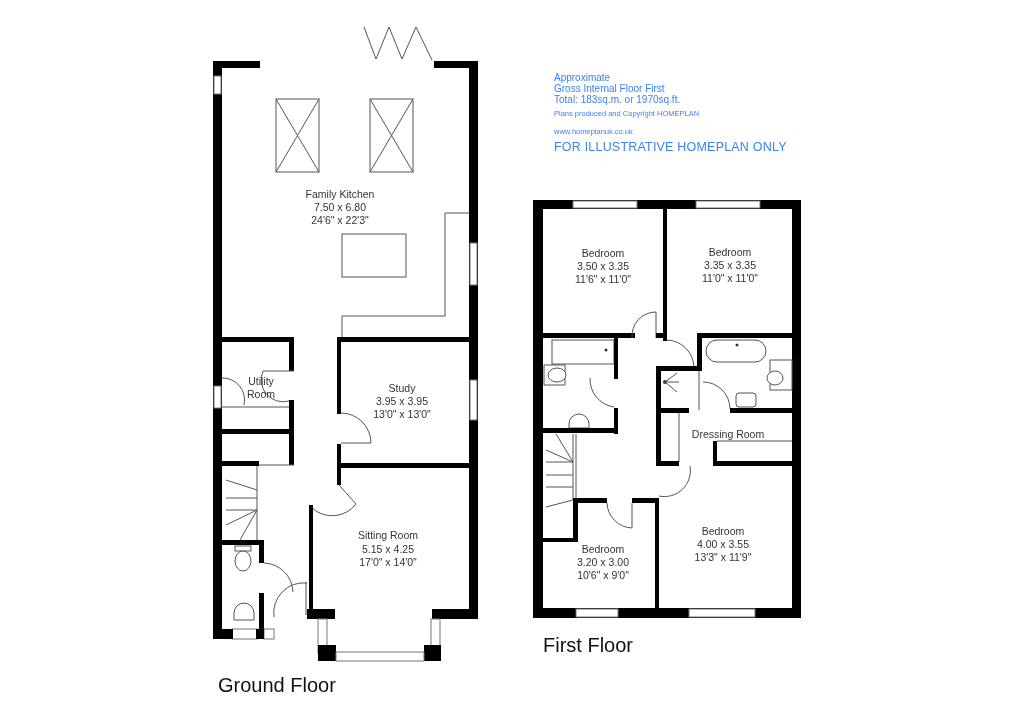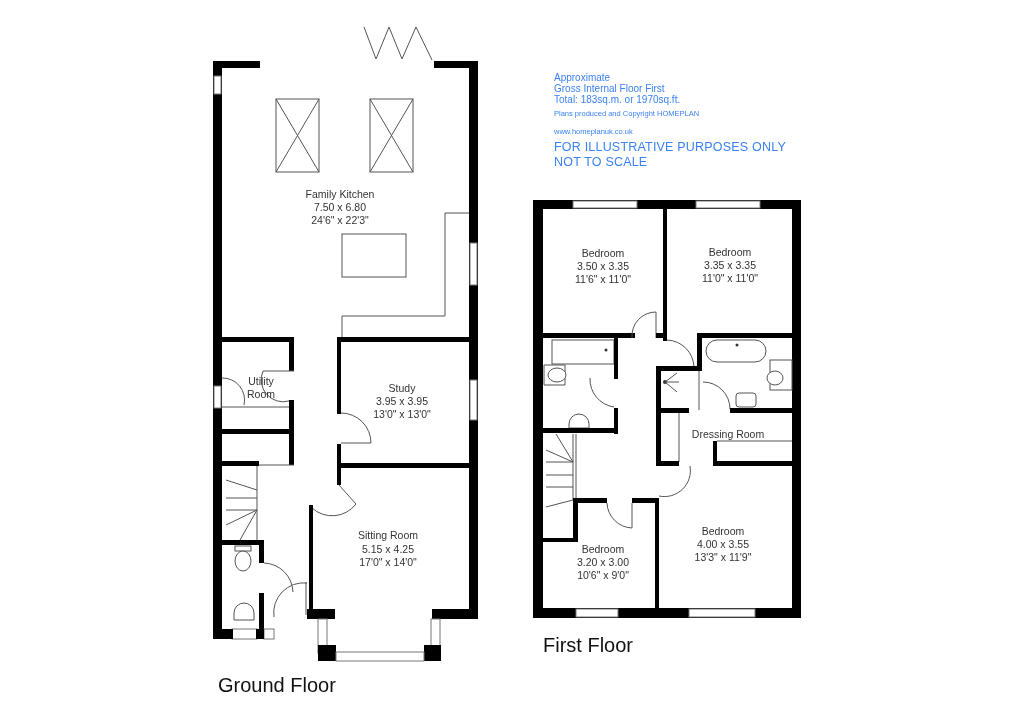--- a/index.html
+++ b/index.html
@@ -219,15 +219,14 @@
     <text class="floor-label" x="543" y="652">First Floor</text>
   </g>
 </svg>
 
 <div class="info">
   <div class="l1">Approximate</div>
   <div class="l1">Gross Internal Floor First</div>
   <div class="l1">Total: 183sq.m. or 1970sq.ft.</div>
   <div class="l2">Plans produced and Copyright HOMEPLAN</div>
   <div class="l2" style="margin-top:9px">www.homeplanuk.co.uk</div>
-  <div class="l3">FOR ILLUSTRATIVE PURPOSES ONLY</div>
-  <div class="l3" style="margin-top:0">NOT TO SCALE</div>
+  <div class="l3">FOR ILLUSTRATIVE HOMEPLAN ONLY</div>
 </div>
 
 </body></html>

